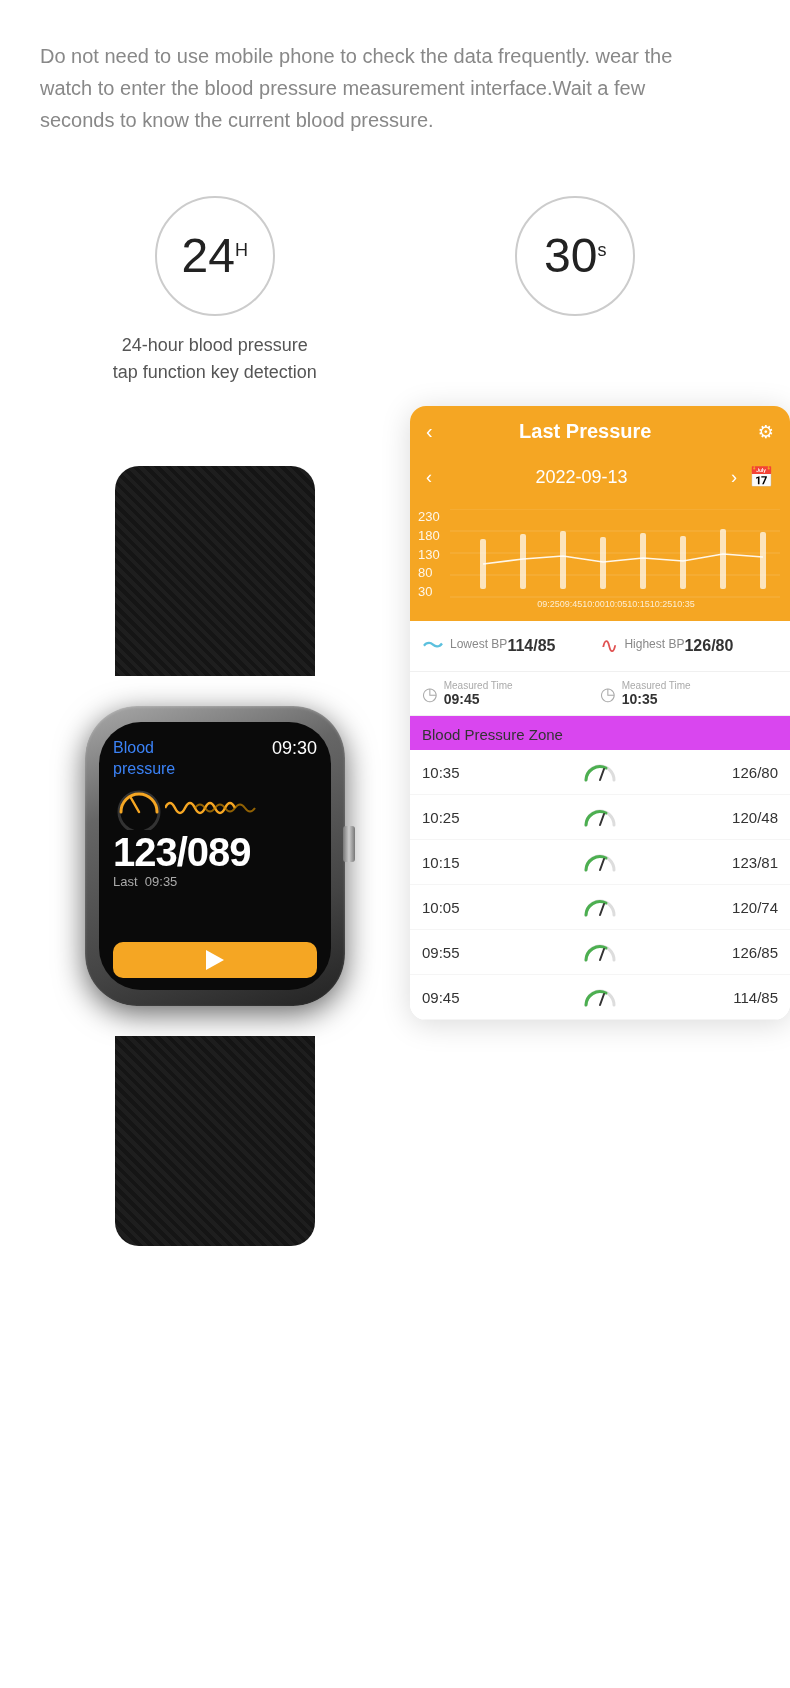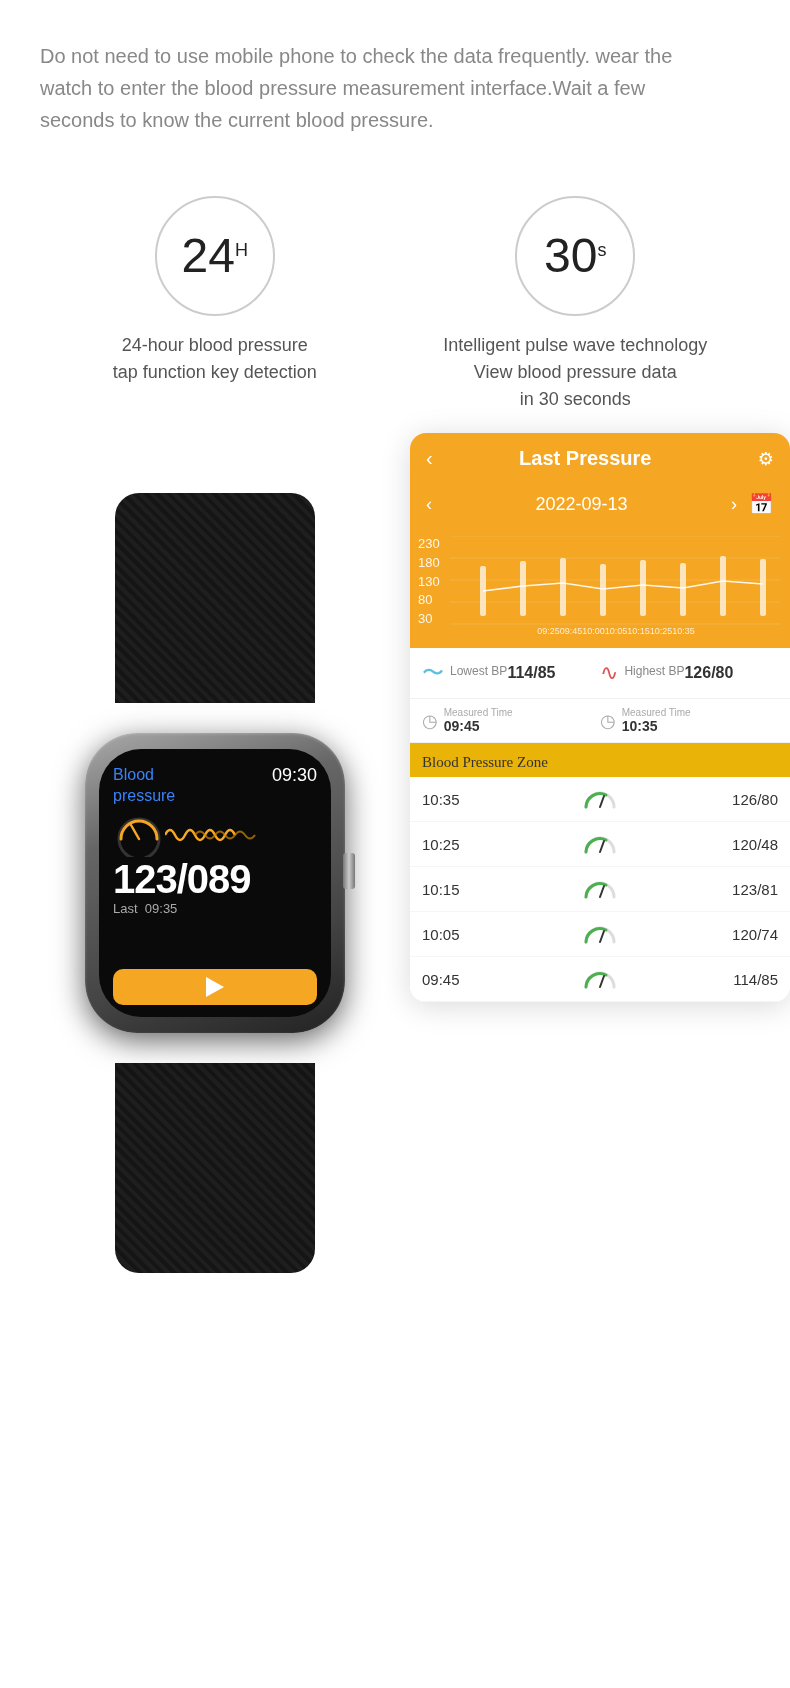--- a/index.html
+++ b/index.html
@@ -242,22 +242,21 @@
       color: #aaa;
     }
     .time-value {
       font-size: 14px;
       font-weight: 600;
       color: #333;
     }
 
     .app-zone-header {
       padding: 10px 12px 6px;
-      background: #eab308;
-      font-family: Liberation Serif, serif;
+      background: #d946ef;
     }
     .zone-label {
       font-size: 15px;
       color: #333;
       font-weight: 500;
     }
 
     .bp-list {
       background: #fff;
     }
@@ -309,23 +308,20 @@
     <div class="icon-label">
       24-hour blood pressure<br>tap function key detection
     </div>
   </div>
   <div class="icon-block">
     <div class="circle-icon">
       <div class="circle-icon-inner">
         <span class="number">30</span>
         <span class="unit">s</span>
       </div>
-    </div>
-    <div class="icon-label">
-      Intelligent pulse wave technology<br>View blood pressure data<br>in 30 seconds
     </div>
   </div>
 </div>
 
 <div class="main-content">
 
   <div class="watch-container">
     <div class="watch-wrapper">
 
       <div style="position:absolute;left:50%;transform:translateX(-50%);width:200px;height:210px;top:20px;background:#151515;border-radius:24px 24px 0 0;z-index:1;background-image:repeating-linear-gradient(45deg,transparent,transparent 4px,rgba(255,255,255,0.04) 4px,rgba(255,255,255,0.04) 8px);"></div>
@@ -510,20 +506,31 @@
         <div class="bp-gauge-icon">
           <svg class="gauge-svg" viewBox="0 0 36 24">
               <path d="M4,20 A14,14 0 0,1 32,20" fill="none" stroke="#ddd" stroke-width="3" stroke-linecap="round"></path>
               <path d="M4,20 A14,14 0 0,1 24,8" fill="none" stroke="#4caf50" stroke-width="3" stroke-linecap="round"></path>
               <line x1="18" y1="20" x2="22" y2="9" stroke="#333" stroke-width="2" stroke-linecap="round"></line>
             </svg>
         </div>
         <span class="bp-value">120/74</span>
       </div>
 
+      <div class="bp-row">
+        <span class="bp-time">09:55</span>
+        <div class="bp-gauge-icon">
+          <svg class="gauge-svg" viewBox="0 0 36 24">
+              <path d="M4,20 A14,14 0 0,1 32,20" fill="none" stroke="#ddd" stroke-width="3" stroke-linecap="round"></path>
+              <path d="M4,20 A14,14 0 0,1 24,8" fill="none" stroke="#4caf50" stroke-width="3" stroke-linecap="round"></path>
+              <line x1="18" y1="20" x2="22" y2="9" stroke="#333" stroke-width="2" stroke-linecap="round"></line>
+            </svg>
+        </div>
+        <span class="bp-value">126/85</span>
+      </div>
 
       <div class="bp-row">
         <span class="bp-time">09:45</span>
         <div class="bp-gauge-icon">
           <svg class="gauge-svg" viewBox="0 0 36 24">
               <path d="M4,20 A14,14 0 0,1 32,20" fill="none" stroke="#ddd" stroke-width="3" stroke-linecap="round"></path>
               <path d="M4,20 A14,14 0 0,1 24,8" fill="none" stroke="#4caf50" stroke-width="3" stroke-linecap="round"></path>
               <line x1="18" y1="20" x2="22" y2="9" stroke="#333" stroke-width="2" stroke-linecap="round"></line>
             </svg>
         </div>

